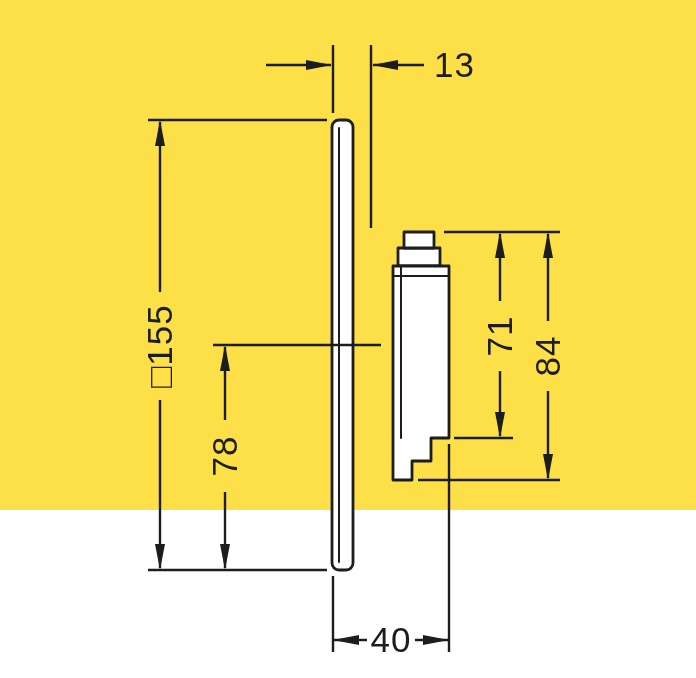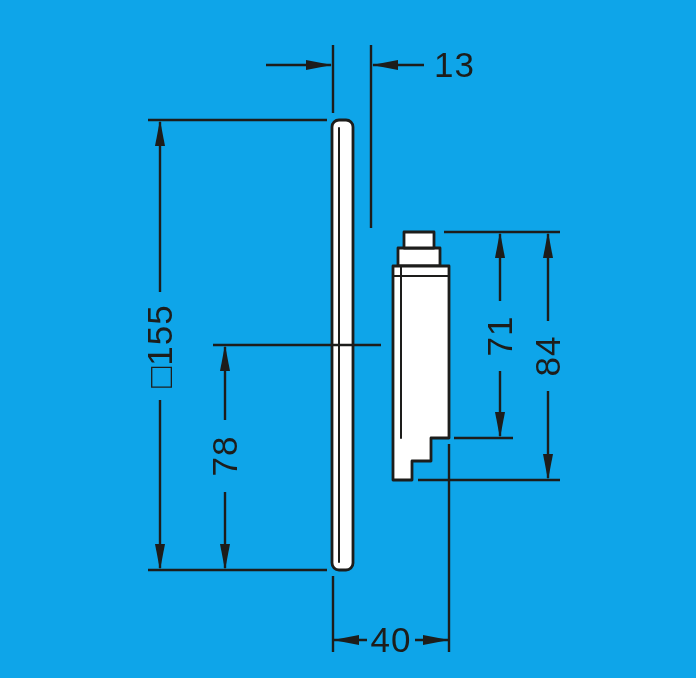--- a/index.html
+++ b/index.html
@@ -6,22 +6,22 @@
     margin: 0;
     padding: 0;
     background: #ffffff;
     width: 696px;
     height: 678px;
     overflow: hidden;
   }
   .stage {
     position: relative;
     width: 696px;
-    height: 678px;
-    background: #0ea5e9;
+    height: 510px;
+    background: #fde047;
   }
   svg text {
     font-family: "Liberation Sans", sans-serif;
     font-size: 35px;
     fill: #1d1d1b;
     letter-spacing: 1px;
   }
   .outline {
     fill: #ffffff;
     stroke: #1d1d1b;

